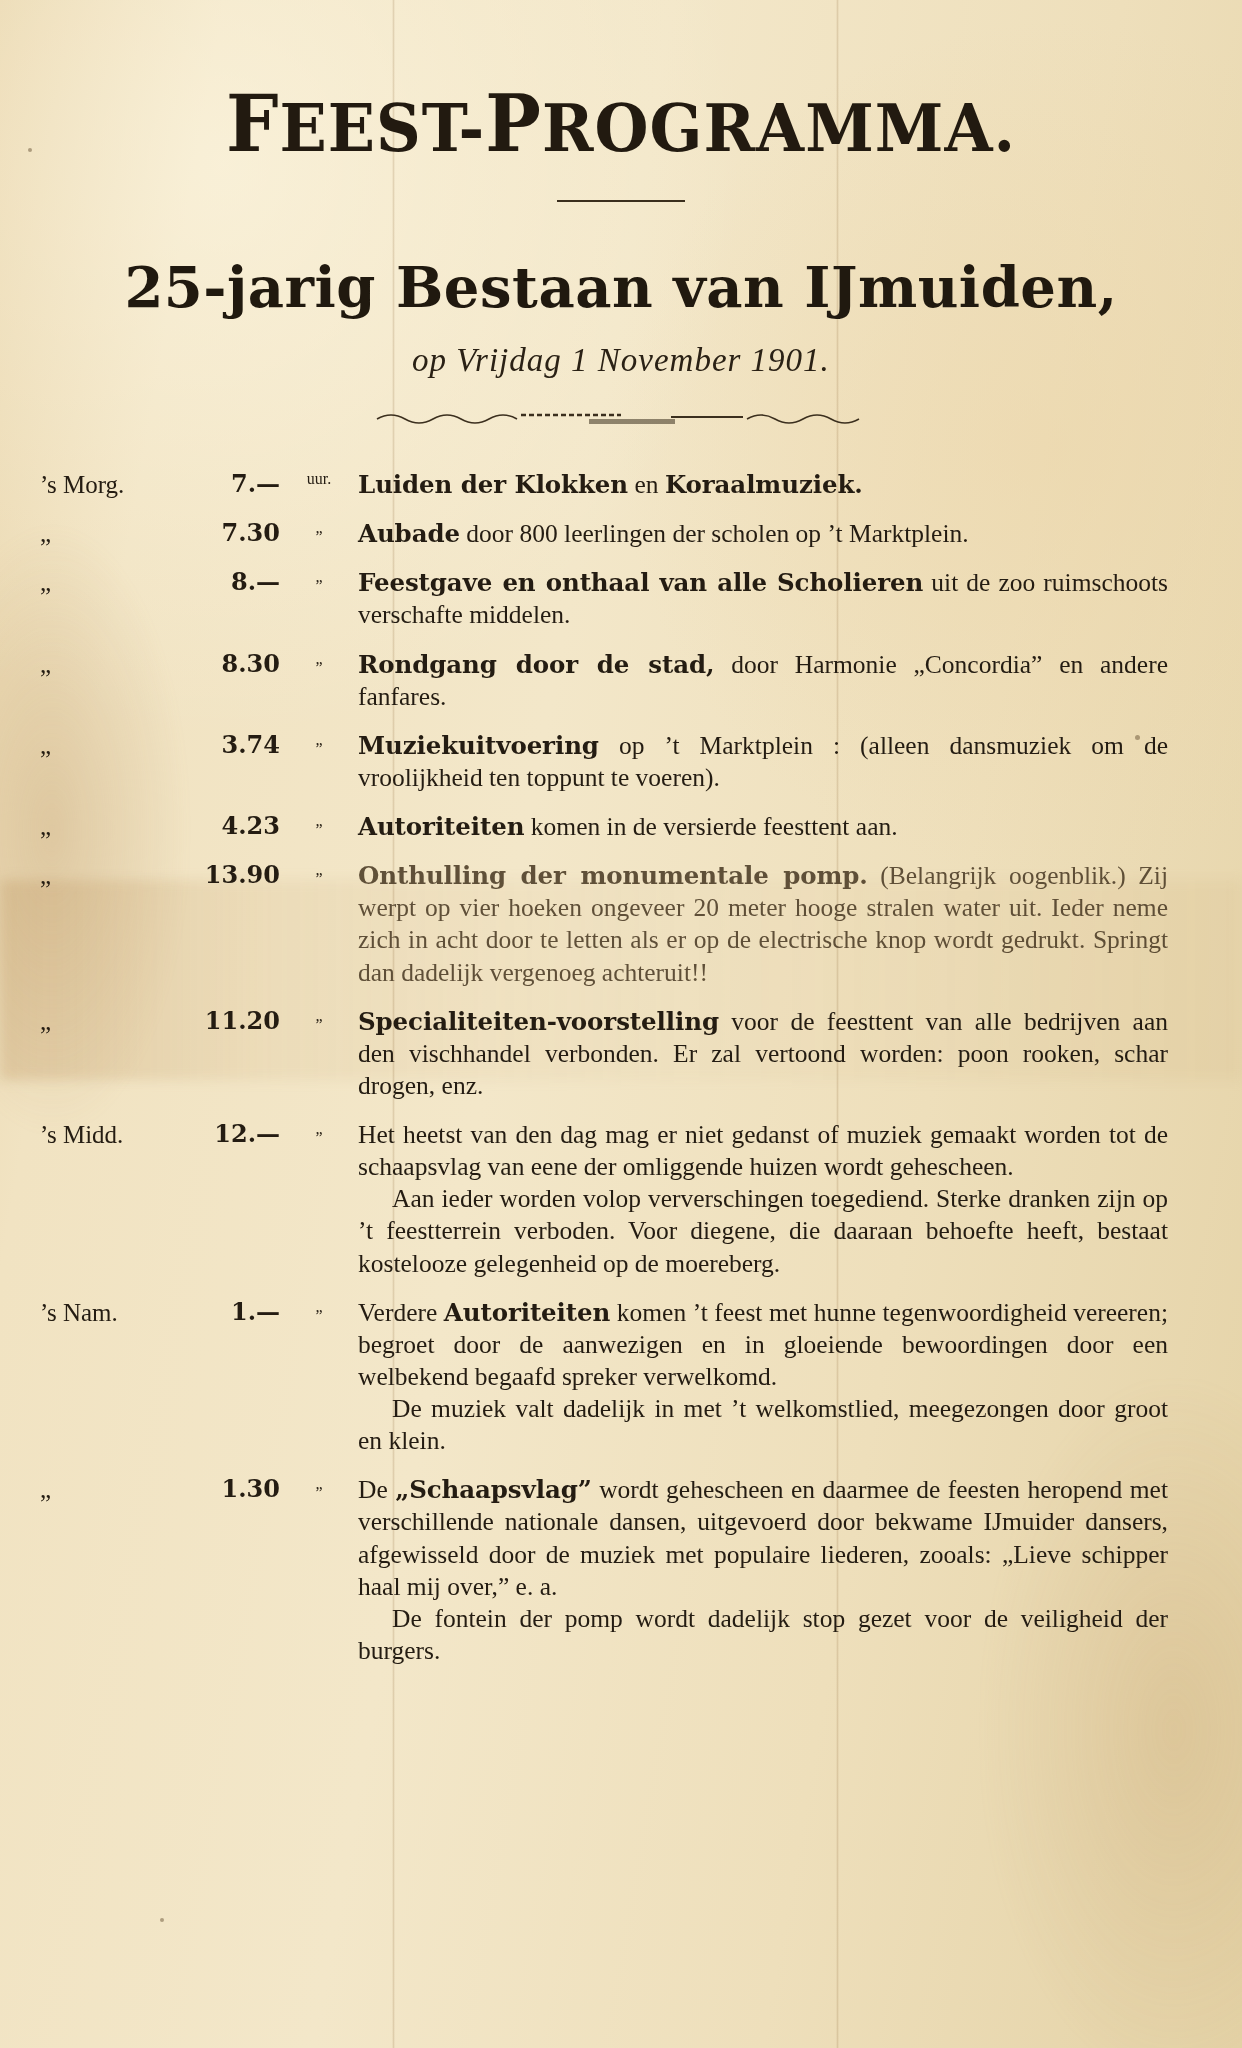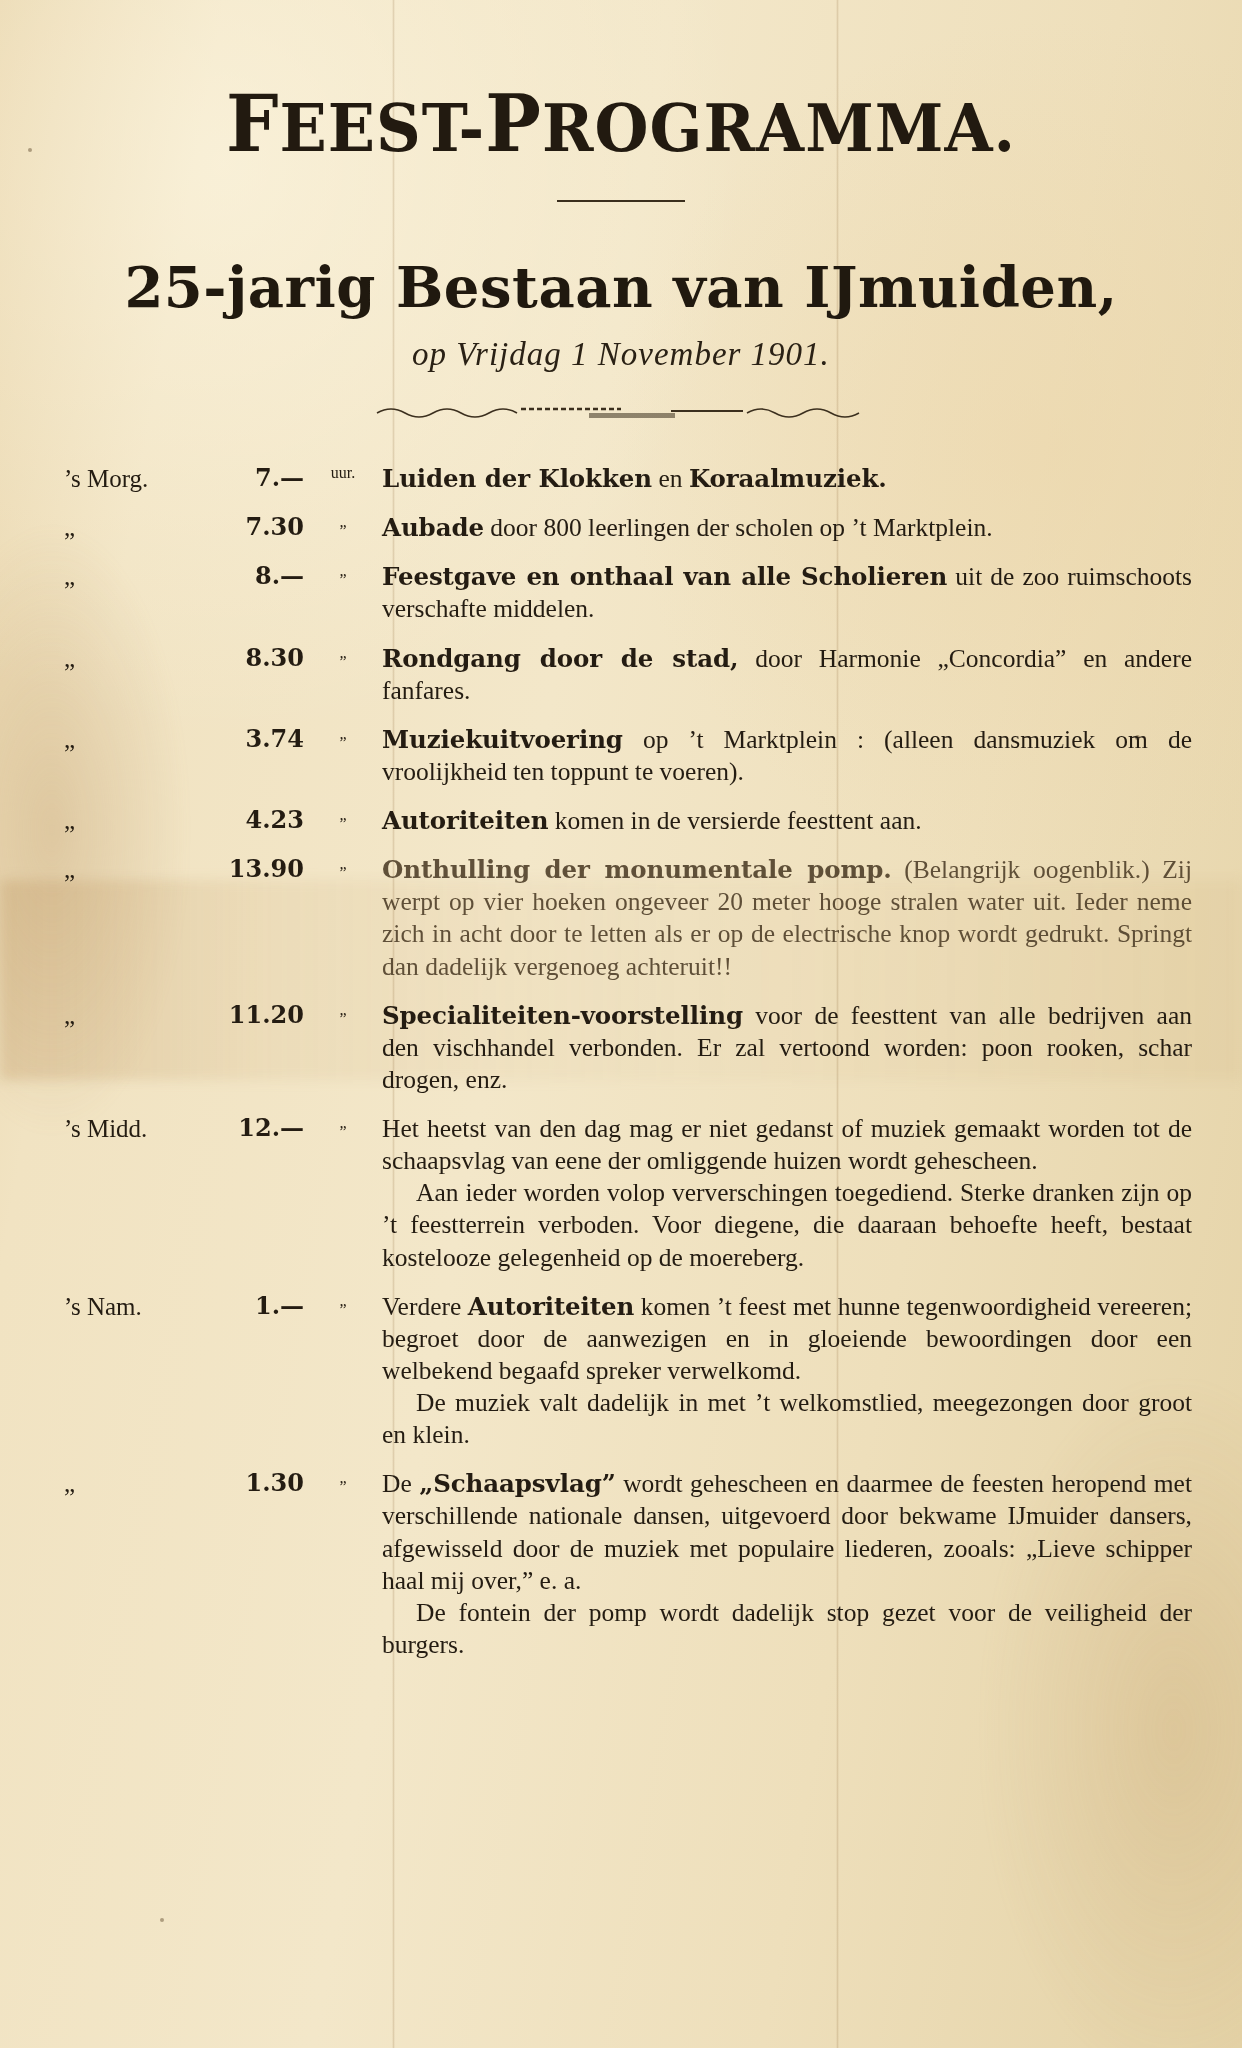--- a/index.html
+++ b/index.html
@@ -90,33 +90,33 @@
     margin: 52px 0 0 0;
     color: #20190f;
     letter-spacing: 0.5px;
   }
 
   .title-date {
     text-align: center;
     font-family: "Liberation Serif", serif;
     font-style: italic;
     font-size: 33px;
-    margin: 16px 0 0 0;
+    margin: 22px 0 0 0;
     color: #2a2115;
     letter-spacing: 1px;
   }
 
   .orn {
     display: block;
     margin: 26px auto 0 auto;
   }
 
   
   .program {
-    margin: 38px 52px 0 52px;
+    margin: 38px 52px 0 28px;
     width: 1138px;
     border-collapse: collapse;
   }
   .program td {
     vertical-align: top;
     padding: 0 0 17px 0;
     font-size: 25.5px;
     line-height: 1.26;
   }
   td.c-when {

